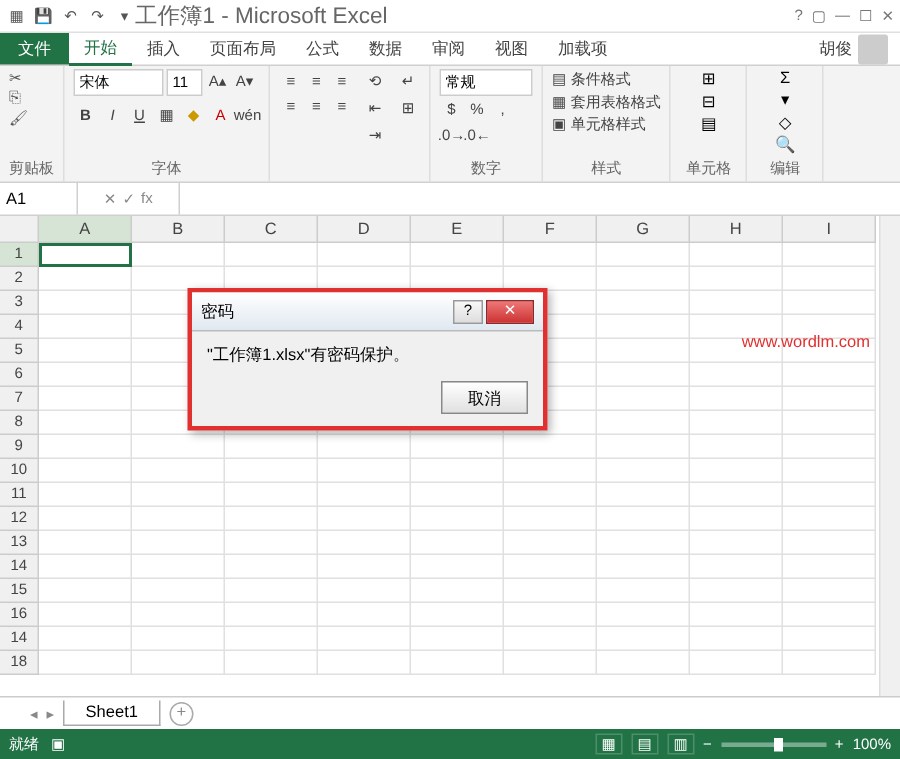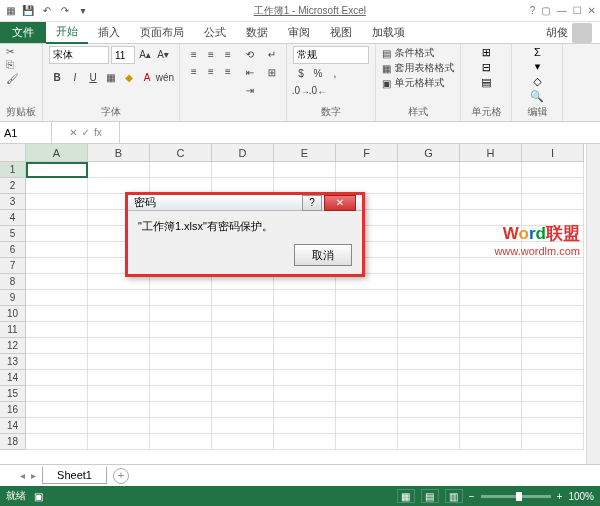--- a/index.html
+++ b/index.html
@@ -1,20 +1,20 @@
 <!DOCTYPE html>
 <html><head>
 <meta charset="utf-8">
 <style>
 * { box-sizing: border-box; margin: 0; padding: 0; font-family: "Microsoft YaHei", sans-serif; }
 body { width: 600px; height: 506px; background: #fff; overflow: hidden; position: relative; font-size: 11px; }
 .titlebar { height: 22px; background: #fff; display: flex; align-items: center; padding: 0 4px; border-bottom: 1px solid #e0e0e0; }
 .qat { display: flex; gap: 4px; align-items: center; }
 .qat span { width: 14px; height: 14px; display: inline-flex; align-items: center; justify-content: center; color: #555; font-size: 10px; }
-.title-text { flex: 1; text-align: center; color: #666; font-size: 10px; text-decoration: underline; }
+.title-text { flex: 1; text-align: left; color: #666; font-size: 15px; }
 .win-controls { display: flex; gap: 6px; color: #777; font-size: 10px; }
 .ribbon-tabs { height: 22px; display: flex; align-items: center; background: #fff; border-bottom: 1px solid #d0d0d0; }
 .file-tab { background: #217346; color: #fff; padding: 3px 12px; font-size: 11px; }
 .tab { padding: 3px 10px; color: #444; font-size: 11px; cursor: pointer; }
 .tab.active { color: #217346; border-bottom: 2px solid #217346; }
 .account { margin-left: auto; padding: 0 8px; color: #444; display: flex; align-items: center; gap: 4px; }
 .account .avatar { width: 20px; height: 20px; background: #ccc; border-radius: 2px; }
 .ribbon { height: 78px; background: #f3f3f3; border-bottom: 1px solid #d0d0d0; display: flex; }
 .group { border-right: 1px solid #ddd; padding: 2px 6px; display: flex; flex-direction: column; justify-content: space-between; }
 .group-content { display: flex; gap: 3px; align-items: flex-start; flex: 1; }
@@ -42,21 +42,21 @@
 .corner { width: 26px; background: #f0f0f0; border-right: 1px solid #ccc; border-bottom: 1px solid #ccc; }
 .col-h { width: 62px; background: #f0f0f0; border-right: 1px solid #ccc; border-bottom: 1px solid #ccc; text-align: center; font-size: 11px; color: #444; line-height: 18px; }
 .col-h.sel { background: #d5e4d5; }
 .row-headers { position: absolute; top: 18px; left: 0; width: 26px; }
 .row-h { height: 16px; background: #f0f0f0; border-right: 1px solid #ccc; border-bottom: 1px solid #ccc; text-align: center; font-size: 10px; color: #444; line-height: 16px; }
 .row-h.sel { background: #d5e4d5; }
 .cells { position: absolute; top: 18px; left: 26px; }
 .cell { position: absolute; width: 62px; height: 16px; border-right: 1px solid #e0e0e0; border-bottom: 1px solid #e0e0e0; }
 .active-cell { position: absolute; top: 18px; left: 26px; width: 62px; height: 16px; border: 2px solid #217346; z-index: 5; }
 .dialog { position: absolute; top: 192px; left: 125px; width: 240px; border: 3px solid #e03030; box-shadow: 2px 2px 6px rgba(0,0,0,0.3); background: #f0f0f0; z-index: 20; }
-.dlg-title { height: 16px; background: linear-gradient(#fff, #e0e8f0); display: flex; align-items: center; padding: 0 6px; border-bottom: 1px solid #bbb; }
+.dlg-title { height: 26px; background: linear-gradient(#fff, #e0e8f0); display: flex; align-items: center; padding: 0 6px; border-bottom: 1px solid #bbb; }
 .dlg-title-text { flex: 1; font-size: 11px; }
 .dlg-btns { display: flex; gap: 2px; }
 .dlg-help { width: 20px; height: 16px; background: linear-gradient(#f8f8f8,#ddd); border: 1px solid #999; text-align: center; font-size: 10px; line-height: 14px; }
 .dlg-close { width: 32px; height: 16px; background: linear-gradient(#e77,#c33); border: 1px solid #922; color: #fff; text-align: center; font-size: 10px; line-height: 14px; }
 .dlg-body { padding: 8px 10px; }
 .dlg-msg { font-size: 11px; margin-bottom: 10px; }
 .dlg-row { display: flex; align-items: center; gap: 6px; margin-bottom: 10px; }
 .dlg-label { font-size: 11px; }
 .dlg-input { flex: 1; height: 18px; border: 1px solid #888; background: #fff; }
 .dlg-actions { display: flex; justify-content: flex-end; gap: 8px; }
@@ -170,21 +170,21 @@
       </div>
       <div style="display:flex;flex-direction:column;gap:2px;margin-left:3px">
         <span class="btn-sm">↵</span>
         <span class="btn-sm">⊞</span>
       </div>
     </div>
   </div>
 
   <div class="group">
     <div class="group-content num-col">
-      <div class="combo" style="width:76px">常规</div>
+      <div class="combo" style="width:62px">常规</div>
       <div style="display:flex;gap:1px">
         <span class="btn-sm">$</span>
         <span class="btn-sm">%</span>
         <span class="btn-sm">,</span>
       </div>
       <div style="display:flex;gap:1px">
         <span class="btn-sm">.0→</span>
         <span class="btn-sm">.0←</span>
       </div>
     </div>
@@ -450,21 +450,20 @@
   </div>
   <div class="dlg-body">
     <div class="dlg-msg">"工作簿1.xlsx"有密码保护。</div>
     <div class="dlg-actions">
       <button class="dlg-action">取消</button>
     </div>
   </div>
 </div>
 
 <div class="watermark">
-  <div class="wm1"><span class="r">W</span><span class="o">o</span><span class="b">r</span><span class="g">d</span><span class="r">联盟</span></div>
   <div class="wm2">www.wordlm.com</div>
 </div>
 
 <div class="sheet-tabs">
   <span class="sheet-nav">◂</span>
   <span class="sheet-nav">▸</span>
   <div class="sheet-tab">Sheet1</div>
   <div class="sheet-add">+</div>
 </div>
 

